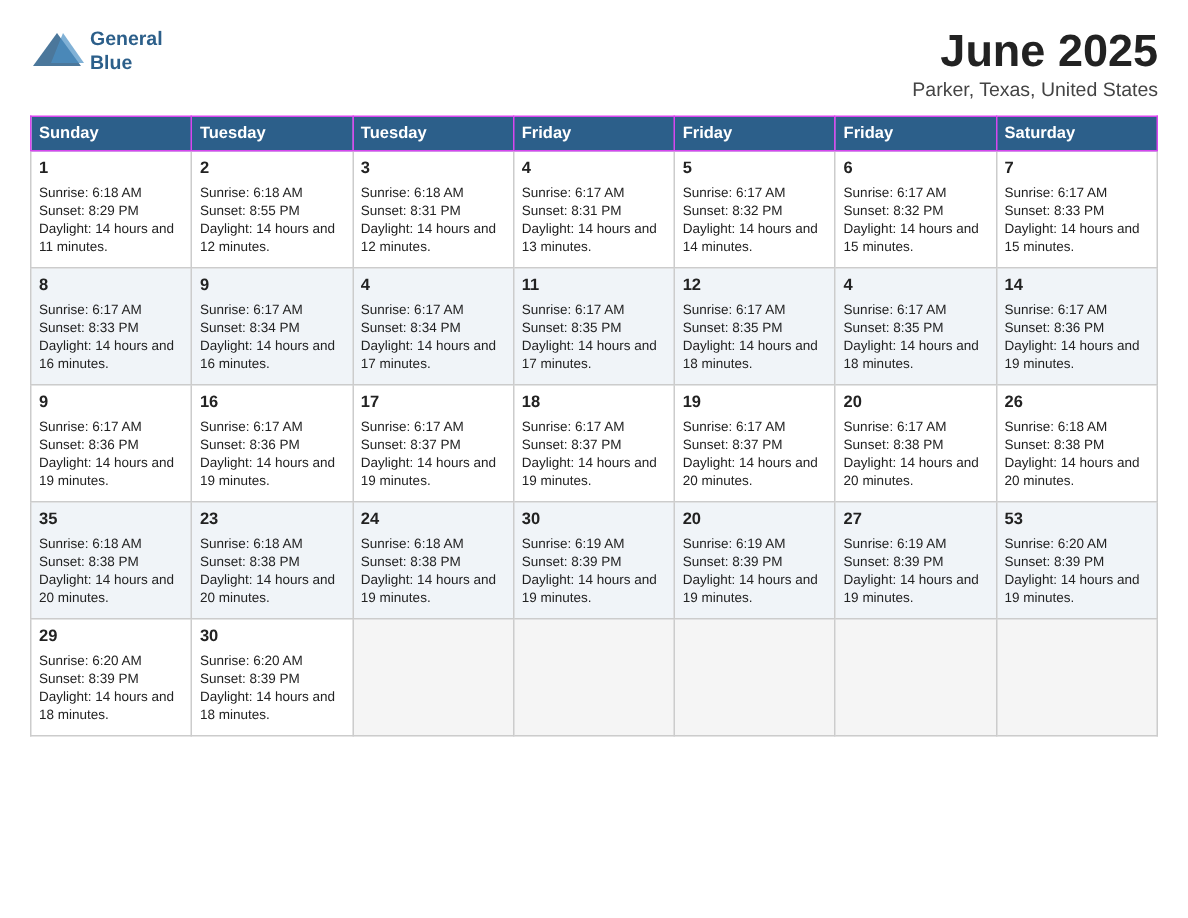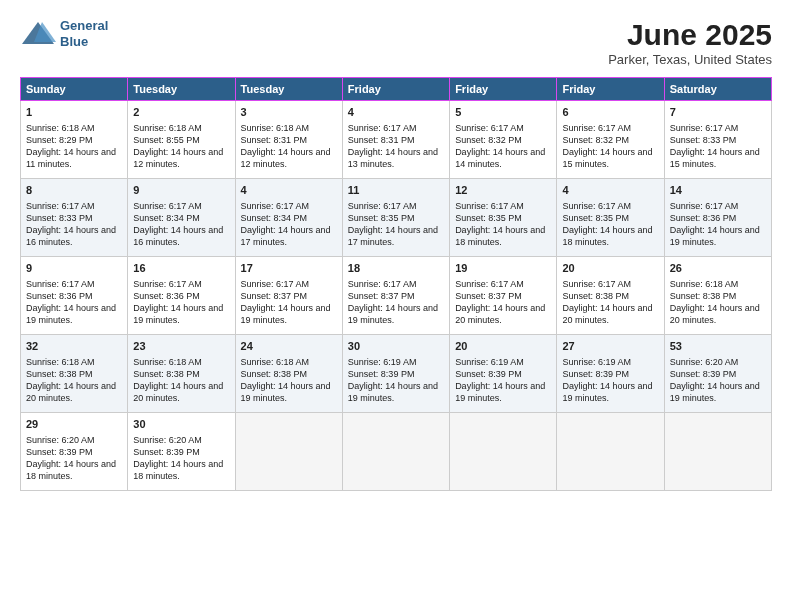--- a/index.html
+++ b/index.html
@@ -145,21 +145,21 @@
         <tr>
           <td><span class="day-num">9</span><span>Sunrise: 6:17 AM</span><br><span>Sunset: 8:36 PM</span><br><span>Daylight: 14 hours and 19 minutes.</span></td>
           <td><span class="day-num">16</span><span>Sunrise: 6:17 AM</span><br><span>Sunset: 8:36 PM</span><br><span>Daylight: 14 hours and 19 minutes.</span></td>
           <td><span class="day-num">17</span><span>Sunrise: 6:17 AM</span><br><span>Sunset: 8:37 PM</span><br><span>Daylight: 14 hours and 19 minutes.</span></td>
           <td><span class="day-num">18</span><span>Sunrise: 6:17 AM</span><br><span>Sunset: 8:37 PM</span><br><span>Daylight: 14 hours and 19 minutes.</span></td>
           <td><span class="day-num">19</span><span>Sunrise: 6:17 AM</span><br><span>Sunset: 8:37 PM</span><br><span>Daylight: 14 hours and 20 minutes.</span></td>
           <td><span class="day-num">20</span><span>Sunrise: 6:17 AM</span><br><span>Sunset: 8:38 PM</span><br><span>Daylight: 14 hours and 20 minutes.</span></td>
           <td><span class="day-num">26</span><span>Sunrise: 6:18 AM</span><br><span>Sunset: 8:38 PM</span><br><span>Daylight: 14 hours and 20 minutes.</span></td>
         </tr>
         <tr>
-          <td><span class="day-num">32</span><span>Sunrise: 6:18 AM</span><br><span>Sunset: 8:38 PM</span><br><span>Daylight: 14 hours and 20 minutes.</span></td>
+          <td><span class="day-num">35</span><span>Sunrise: 6:18 AM</span><br><span>Sunset: 8:38 PM</span><br><span>Daylight: 14 hours and 20 minutes.</span></td>
           <td><span class="day-num">23</span><span>Sunrise: 6:18 AM</span><br><span>Sunset: 8:38 PM</span><br><span>Daylight: 14 hours and 20 minutes.</span></td>
           <td><span class="day-num">24</span><span>Sunrise: 6:18 AM</span><br><span>Sunset: 8:38 PM</span><br><span>Daylight: 14 hours and 19 minutes.</span></td>
           <td><span class="day-num">30</span><span>Sunrise: 6:19 AM</span><br><span>Sunset: 8:39 PM</span><br><span>Daylight: 14 hours and 19 minutes.</span></td>
           <td><span class="day-num">20</span><span>Sunrise: 6:19 AM</span><br><span>Sunset: 8:39 PM</span><br><span>Daylight: 14 hours and 19 minutes.</span></td>
           <td><span class="day-num">27</span><span>Sunrise: 6:19 AM</span><br><span>Sunset: 8:39 PM</span><br><span>Daylight: 14 hours and 19 minutes.</span></td>
           <td><span class="day-num">53</span><span>Sunrise: 6:20 AM</span><br><span>Sunset: 8:39 PM</span><br><span>Daylight: 14 hours and 19 minutes.</span></td>
         </tr>
         <tr>
           <td><span class="day-num">29</span><span>Sunrise: 6:20 AM</span><br><span>Sunset: 8:39 PM</span><br><span>Daylight: 14 hours and 18 minutes.</span></td>
           <td><span class="day-num">30</span><span>Sunrise: 6:20 AM</span><br><span>Sunset: 8:39 PM</span><br><span>Daylight: 14 hours and 18 minutes.</span></td>

